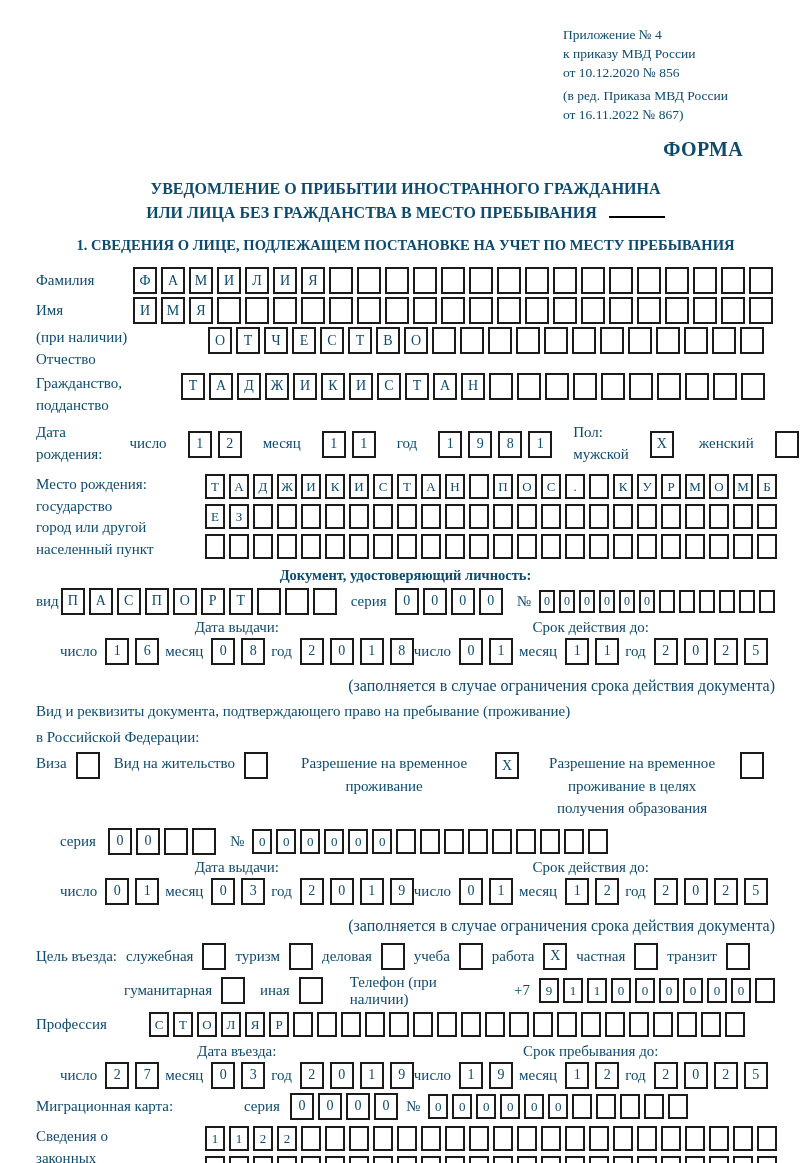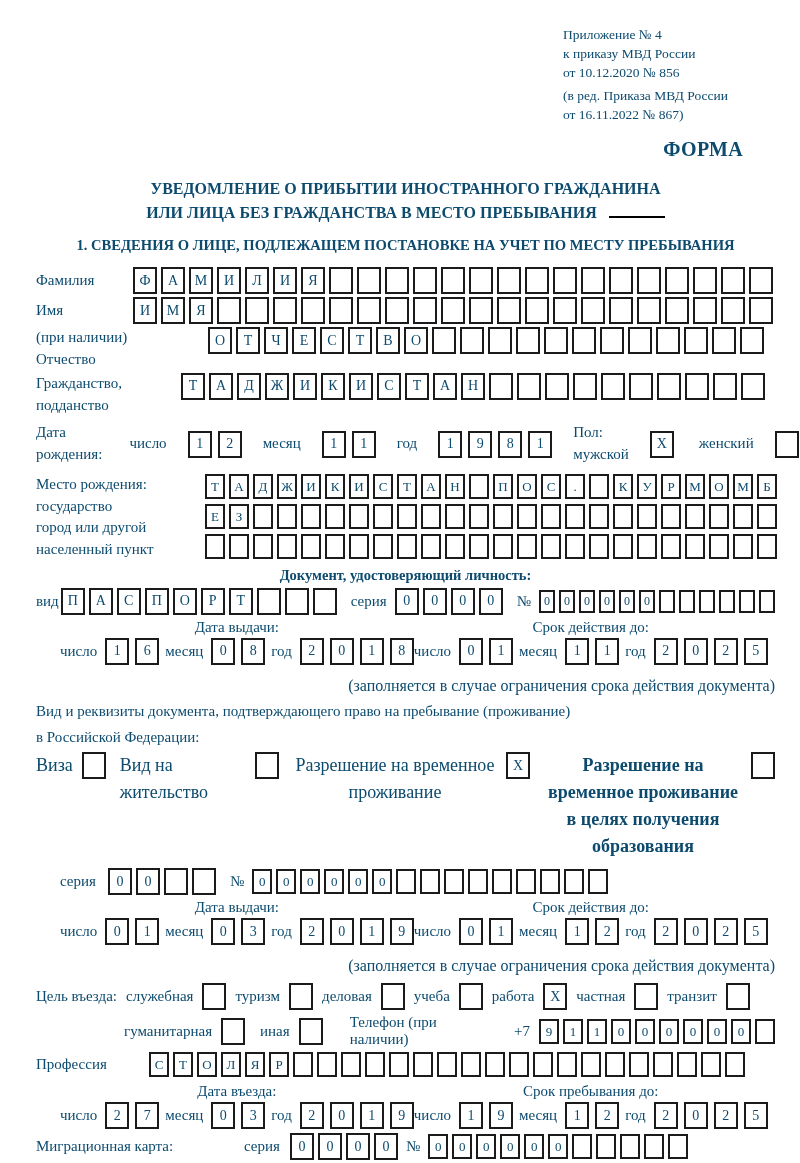--- a/index.html
+++ b/index.html
@@ -44,23 +44,23 @@
   .inline-gap { margin:0 8px 0 14px; }
   .dates-row { display:flex; justify-content:space-between; padding-left:24px; padding-right:10px; }
   .date-group { text-align:center; }
   .date-group .dg-head { font-size:15px; margin-bottom:2px; }
   .date-line { display:flex; align-items:center; gap:6px; }
   .date-line .lbl { margin-right:2px; }
   .note { font-size:16px; text-align:right; margin-top:12px; }
 
   .options { display:flex; align-items:flex-start; margin-top:4px; gap:14px; }
   .option { display:flex; align-items:flex-start; gap:9px; }
-  .option .olbl { font-size:18px; line-height:1.5; }
+  .option .olbl { font-size:15px; line-height:1.5; }
   .option .center { text-align:center; width:204px; }
-  .option .center.narrow { width:198px;font-weight:bold; }
+  .option .center.narrow { width:198px; }
 
   .purpose-row { display:flex; align-items:center; gap:9px; font-size:15px; }
 </style>
 </head>
 <body>
 
 <div class="page">
 
   <div class="appendix">
     <div>Приложение № 4</div>

